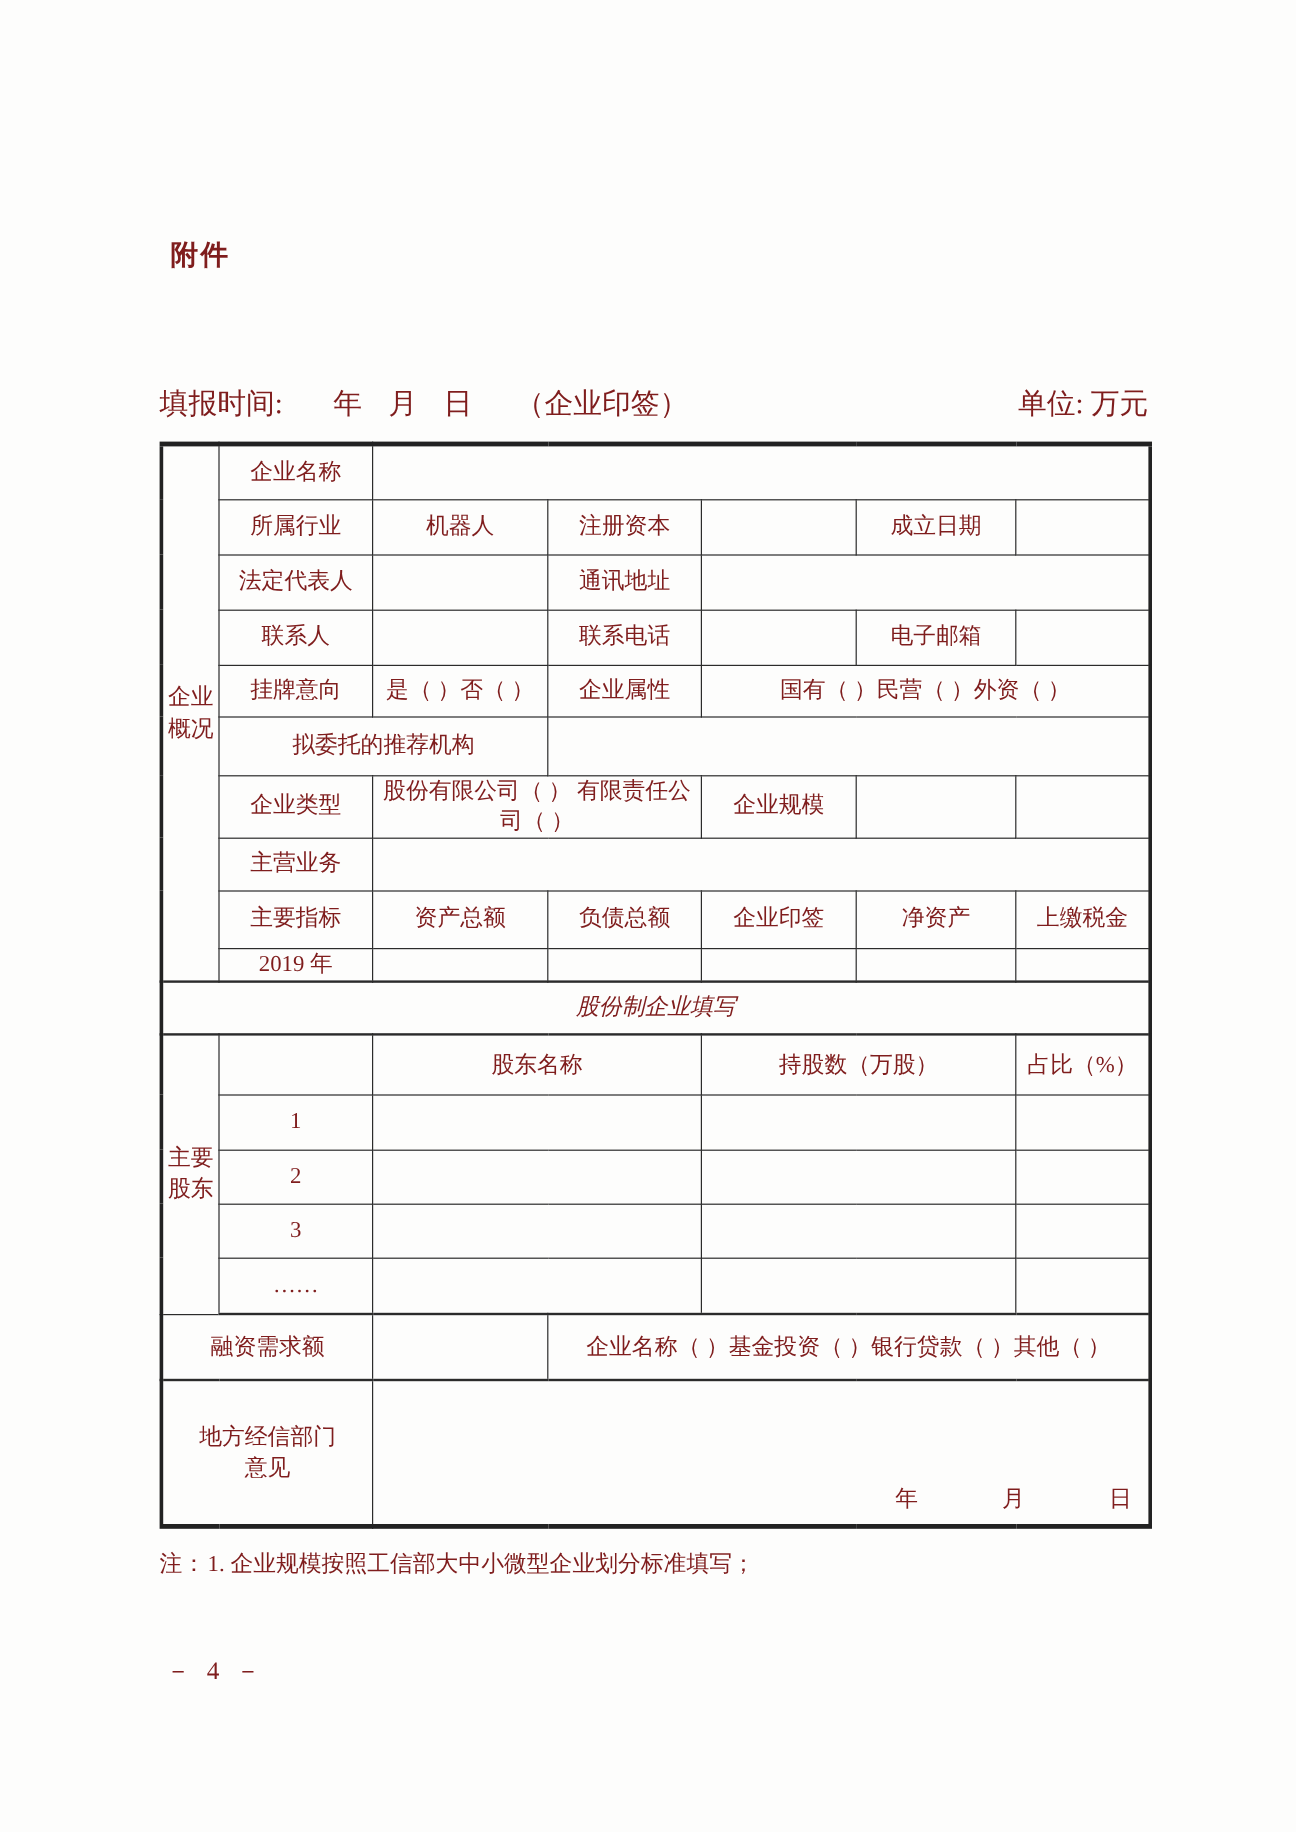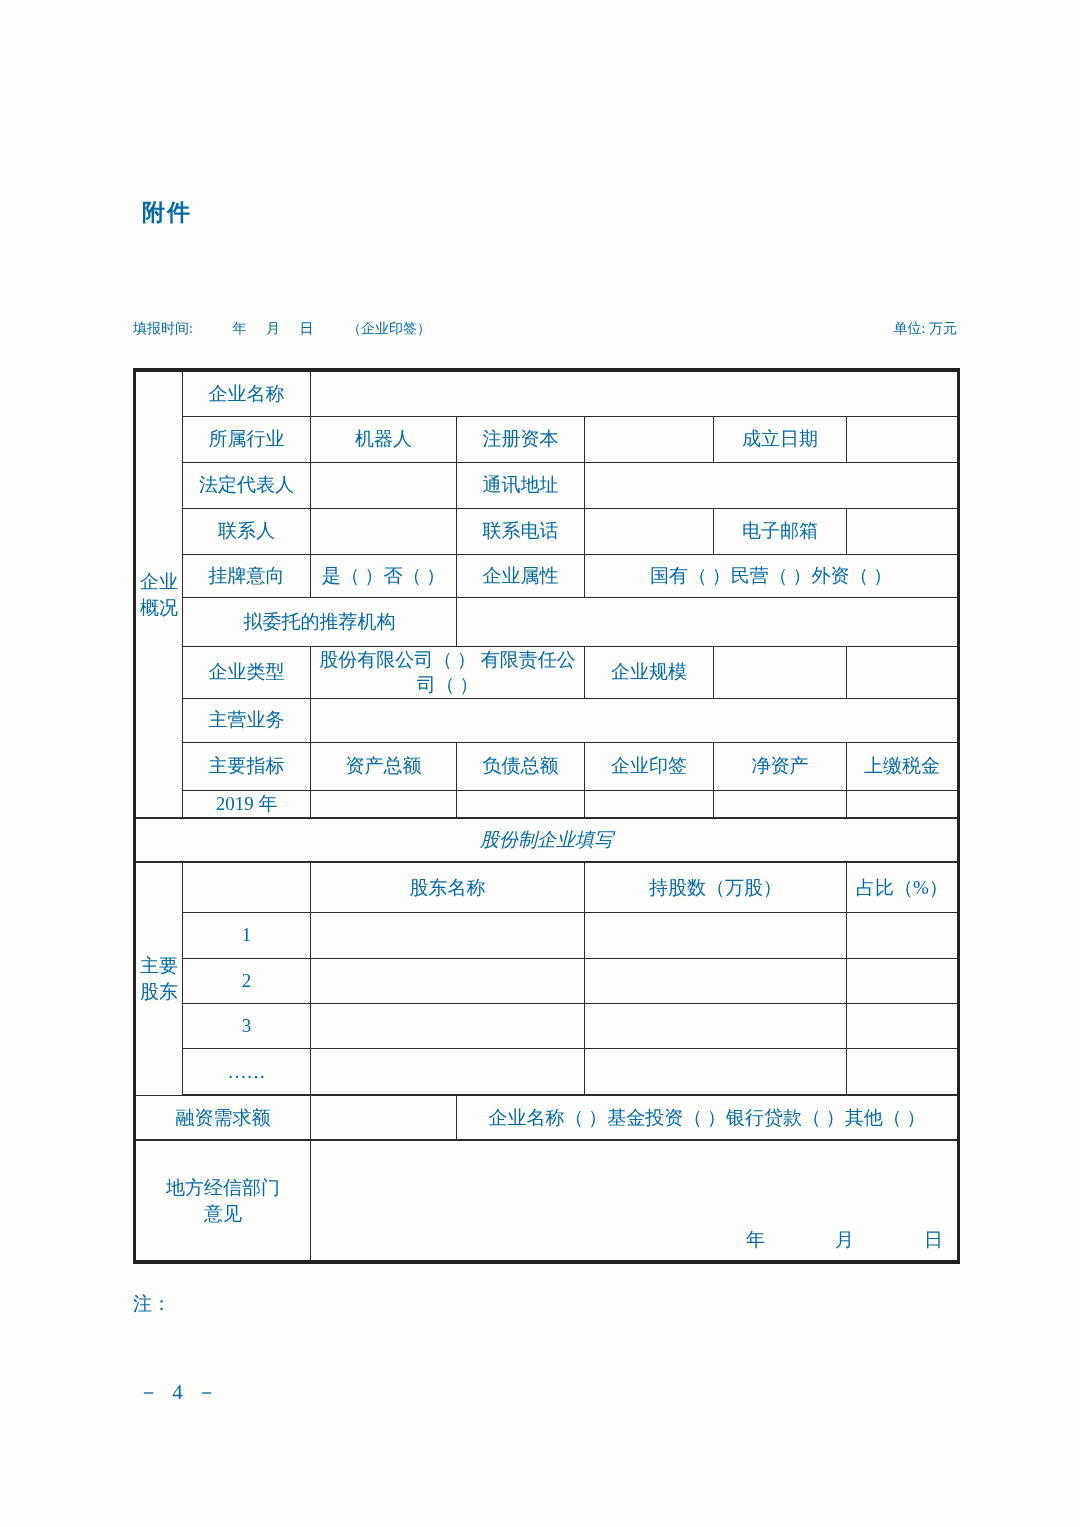--- a/index.html
+++ b/index.html
@@ -1,34 +1,34 @@
 <!DOCTYPE html>
 <html><head>
 <meta charset="utf-8">
 <style>
   * { margin:0; padding:0; box-sizing:border-box; }
   html,body { background:#e8e8e8; }
   .page {
     position:relative; width:1080px; height:1527px; margin:0 auto;
-    background:#fdfdfc; color:#0369a1;
+    background:#fdfdfc; color:#7f1d1d;
     font-family:"Liberation Serif","DejaVu Serif",serif;
     overflow:hidden;
   }
   .attachment {
     position:absolute; left:142px; top:197px;
     font-family:"Liberation Sans","DejaVu Sans",sans-serif;
     font-size:23px; font-weight:bold; letter-spacing:2px;
   }
   .title {
     position:absolute; left:0; right:0; top:246px; text-align:center;
     font-size:36px; font-weight:bold; letter-spacing:1px;
   }
   .meta-row {
     position:absolute; left:133px; top:320px; width:824px; height:26px;
-    font-size:14px;
+    font-size:24px;
   }
   .meta-left { position:absolute; left:0; top:0; white-space:nowrap; }
   .meta-left .yr { margin-left:36px; }
   .meta-left .mo { margin-left:16px; }
   .meta-left .dy { margin-left:16px; }
   .meta-left .seal { margin-left:30px; }
   .meta-unit { position:absolute; right:0; top:0; white-space:nowrap; }
 
   table.form {
     position:absolute; left:133px; top:368px; width:824px;
@@ -203,21 +203,21 @@
       <td colspan="2"></td>
       <td></td>
     </tr>
     <tr style="height:47px" class="sec-bot2">
       <td>……</td>
       <td colspan="2"></td>
       <td colspan="2"></td>
       <td></td>
     </tr>
 
-    <tr style="height:45px" class="sec-bot2">
+    <tr style="height:55px" class="sec-bot2">
       <td colspan="2">融资需求额</td>
       <td></td>
       <td colspan="4">企业名称（ ）基金投资（ ）银行贷款（ ）其他（ ）</td>
     </tr>
 
     <tr style="height:122px">
       <td colspan="2" class="two-line">
             <div>地方经信部门</div>
             <div>意见</div>
           </td>
@@ -228,18 +228,19 @@
           <span class="gap">日</span>
         </div>
       </td>
     </tr>
   </tbody>
     </table>
 
   <div class="notes">
     <div class="note-prefix">注：</div>
     <div class="note-items">
+      <div>1. 企业规模按照工信部大中小微型企业划分标准填写；</div>
     </div>
   </div>
 
   <div class="pagenum">－ 4 －</div>
 
 </div>
 
 </body></html>

